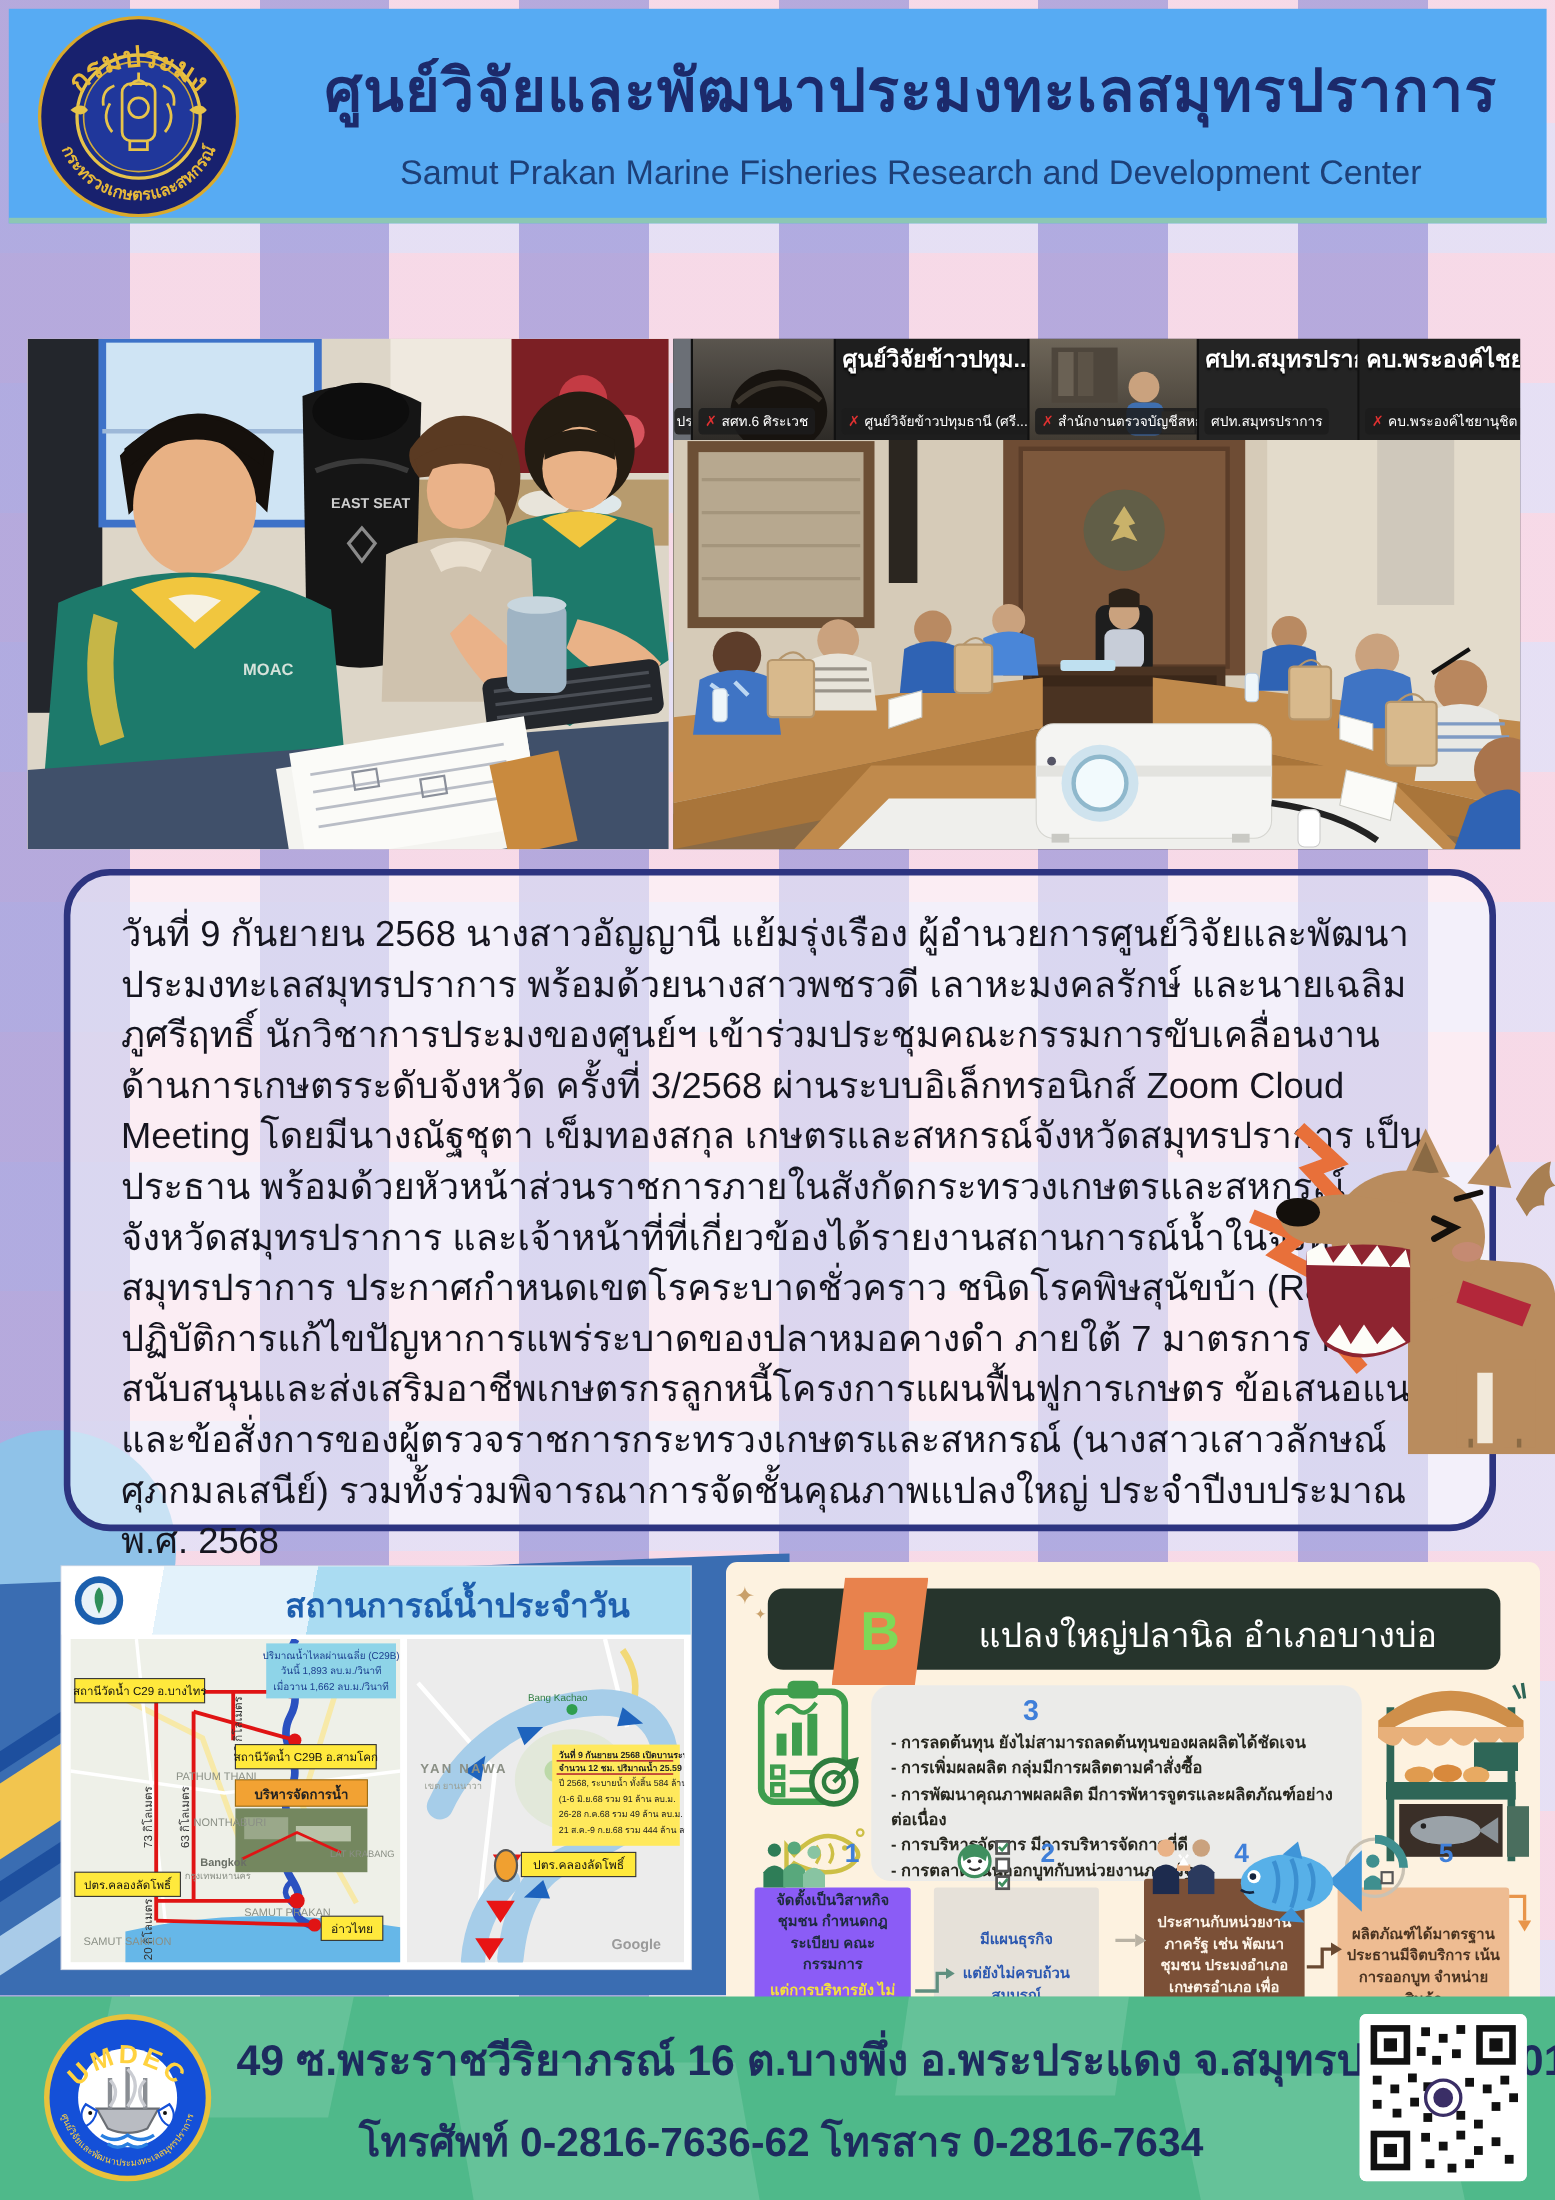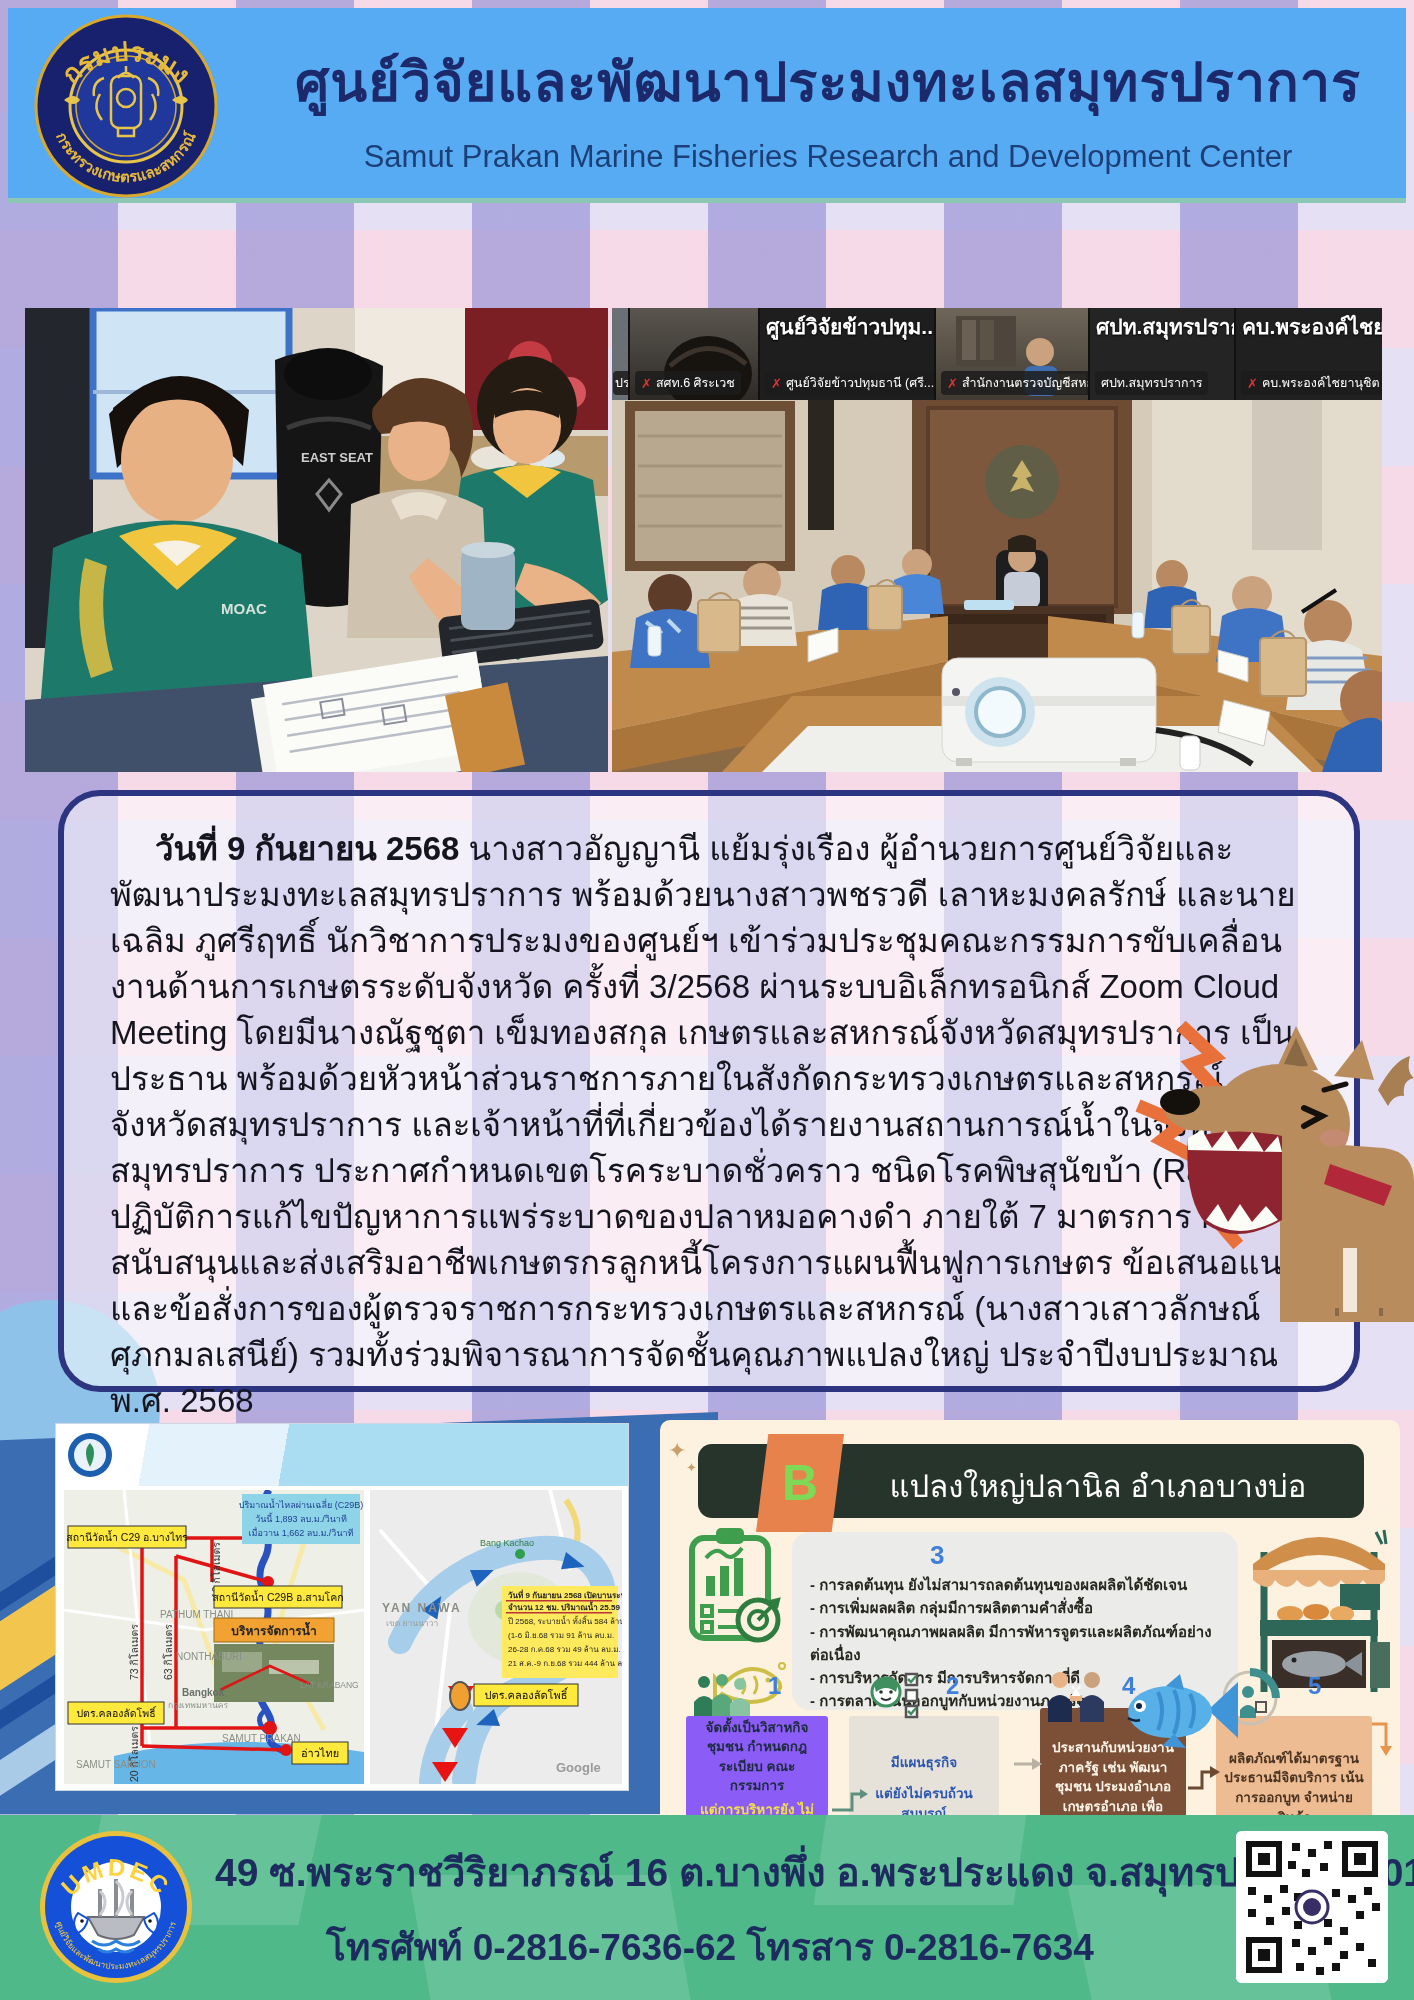--- a/index.html
+++ b/index.html
@@ -23,21 +23,21 @@
   #photo-left{left:25px;top:308px;width:583px;height:464px;z-index:3;background:#ddd6c8;overflow:hidden;}
   #photo-right{left:612px;top:308px;width:770px;height:464px;z-index:3;background:#222;overflow:hidden;}
   #zoom-strip{position:absolute;left:0;top:0;width:770px;height:92px;display:flex;z-index:2;}
   .ztile{position:relative;height:92px;border-right:2px solid #111;box-sizing:border-box;overflow:hidden;}
   .ztile .big{position:absolute;left:6px;top:2px;color:#fff;font-weight:bold;font-size:21px;white-space:nowrap;text-shadow:0 1px 2px #000;}
   .zchip{position:absolute;left:5px;bottom:5px;display:flex;align-items:center;gap:4px;background:rgba(28,28,28,.85);border-radius:4px;padding:2px 6px;color:#fff;font-size:12.5px;white-space:nowrap;max-width:94%;}
   .mic-muted{color:#e03131;font-weight:bold;font-size:13px;}
   
   #article-card{left:58px;top:790px;width:1302px;height:602px;border:6px solid #2d3480;border-radius:42px;background:rgba(255,255,255,.52);box-sizing:border-box;padding:30px 46px;z-index:4;}
   #article-text{font-size:33px;line-height:46px;color:#15151f;text-align:left;}
-  #article-text b{font-weight:bold;margin-left:45px;}
+  #article-text b{font-weight:normal;}
   #dog{left:1128px;top:1012px;width:286px;height:310px;z-index:5;}
   
   #deco-circle{left:-60px;top:1300px;width:220px;height:220px;border-radius:50%;background:#8fc2e8;z-index:2;}
   #deco-blue{left:0;top:1412px;width:718px;height:402px;background:#3a6db2;clip-path:polygon(0 7%,100% 0,100% 100%,0 100%);z-index:2;overflow:hidden;}
   .stripe{position:absolute;transform:rotate(-33deg);}
   #st-y{left:-60px;top:150px;width:320px;height:58px;background:#f2c54f;}
   #st-n1{left:-70px;top:120px;width:330px;height:16px;background:#1d4f9e;}
   #st-n2{left:-50px;top:225px;width:330px;height:16px;background:#1d4f9e;}
   #st-lb{left:-40px;top:260px;width:360px;height:30px;background:#a9cbe8;}
   
@@ -400,20 +400,21 @@
     <div class="stripe" id="st-lb"></div>
   </div>
 
   <div class="abs" id="water-slide">
     <div id="ws-head">
       <svg id="ws-logo" width="48" height="48" viewBox="0 0 48 48">
         <circle cx="24" cy="24" r="22" fill="#1b5fae"></circle>
           <circle cx="24" cy="24" r="16" fill="#e8f2f8"></circle>
         <path d="M24,12 q8,8 0,24 q-8,-16 0,-24z" fill="#2f8f5a"></path>
       </svg>
+      <div id="ws-title">สถานการณ์น้ำประจำวัน</div>
     </div>
     <svg class="abs" style="left:8px;top:66px;" width="300" height="294" viewBox="0 0 300 294">
       <rect width="300" height="294" fill="#eef0e8"></rect>
       <g stroke="#f7e9a8" stroke-width="5" fill="none">
           <path d="M20,40 L120,90 L160,200"></path>
           <path d="M250,20 L210,150 L260,240"></path>
         </g>
       <g stroke="#ffffff" stroke-width="3" fill="none">
           <path d="M0,120 L140,140 L300,120"></path>
           <path d="M60,0 L90,294"></path>

